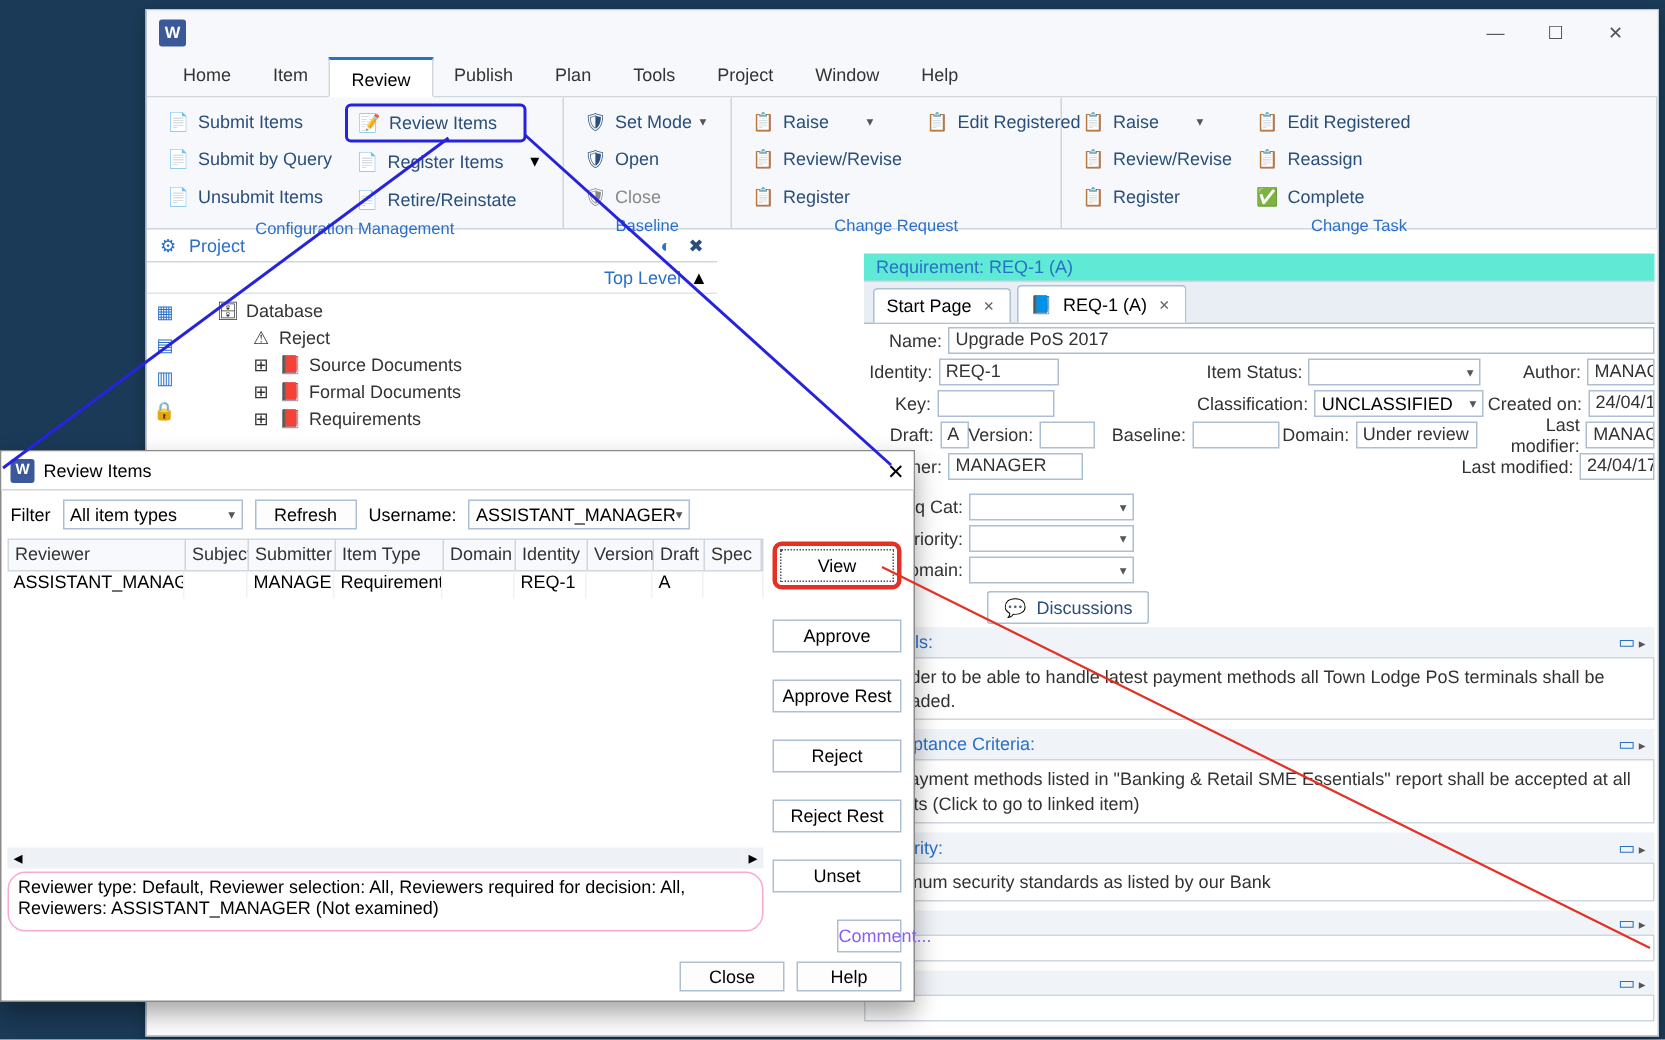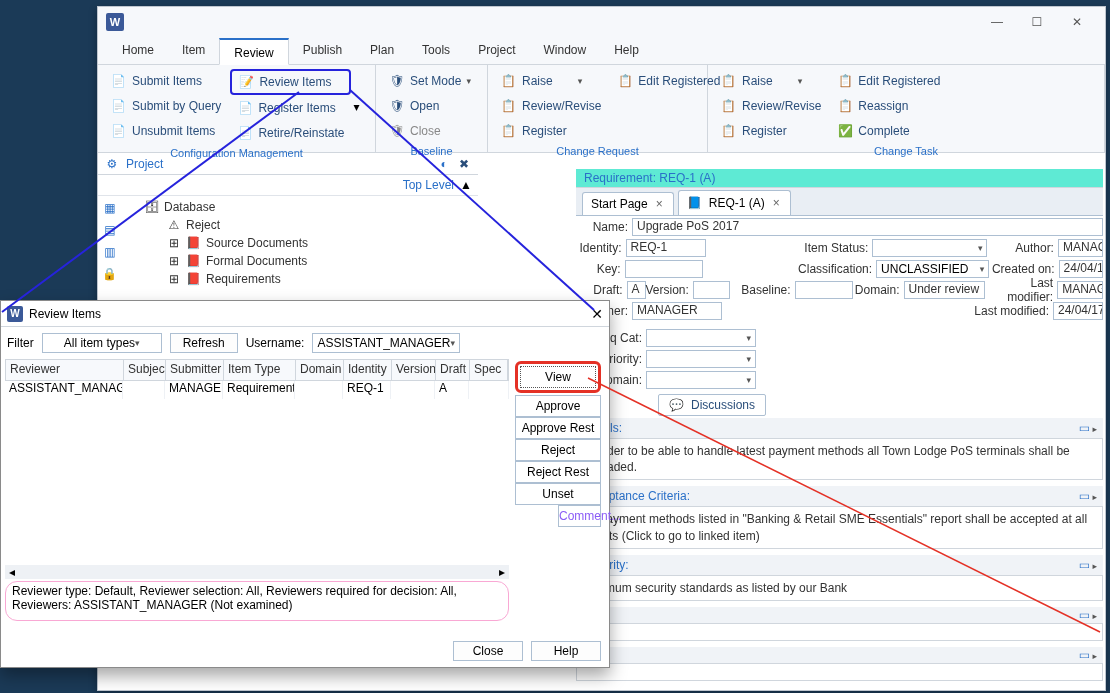--- a/index.html
+++ b/index.html
@@ -41,27 +41,27 @@
   .section { margin-top:6px; }
   .section-hd { background:#f0f3f7; display:flex; align-items:center; justify-content:space-between; padding:2px 6px; color:#2a70c8;}
   .section-bd { border:1px solid #d0d6dd; padding:4px 6px; min-height:26px; color:#333; line-height:1.35;}
   .disc-btn { border:1px solid #adbfd2; border-radius:2px; background:#fff; padding:2px 10px; display:inline-flex; align-items:center; gap:6px; color:#2a4e7a;}
   
   .dialog { position:absolute; left:0; top:300px; width:610px; height:368px; background:#fff; border:1px solid #8a8a8a; box-shadow:0 8px 16px rgba(0,0,0,.35);}
   .dlg-title { height:26px; display:flex; align-items:center; padding:0 6px; background:#fff; border-bottom:1px solid #d0d6dd;}
   .dlg-title .logo { width:16px; height:16px; background:#3b5998; color:#fff; display:flex; align-items:center; justify-content:center; font-weight:bold; border-radius:2px; margin-right:6px; font-size:10px;}
   .dlg-title .x { margin-left:auto; font-size:14px;}
   .dlg-tool { display:flex; align-items:center; gap:8px; padding:6px;}
-  .dselect { border:1px solid #adbfd2; height:20px; padding:0 4px; display:flex; align-items:center; justify-content:center; min-width:120px; background:#fff;}
+  .dselect { border:1px solid #adbfd2; height:20px; padding:0 4px; display:flex; align-items:center; justify-content:space-between; min-width:120px; background:#fff;}
   .dbtn { border:1px solid #adbfd2; background:#fdfdfd; padding:2px 12px;}
   .grid { border:1px solid #d0d6dd; height:22px; display:flex;}
   .gh { border-right:1px solid #d0d6dd; background:#f7f9fc; padding:2px 4px; color:#333; overflow:hidden;}
   .grow { display:flex; height:18px;}
   .gc { border-right:1px solid #eef1f5; padding:0 4px; overflow:hidden; white-space:nowrap;}
-  .action-col { position:absolute; right:8px; top:60px; width:86px; display:flex; flex-direction:column; gap:0;}
+  .action-col { position:absolute; right:8px; top:60px; width:86px; display:flex; flex-direction:column; gap:18px;}
   .abtn { border:1px solid #adbfd2; background:#fff; padding:3px 0; text-align:center;}
   .abtn.disabled { color:#8b5cf6;margin-left:43px; }
   .highlight-red { border:3px solid #e43126; border-radius:6px; padding:2px;}
   .green-box { border:1px solid #f9a8d4; border-radius:12px;}
   .dlg-footer { position:absolute; bottom:6px; right:8px; display:flex; gap:8px;}
   svg.anno { position:absolute; left:0; top:0; pointer-events:none;}
   .caret { font-size:9px; color:#555;}
   .muted { color:#888; }
   .statusbar { position:absolute; bottom:0; left:0; right:0; height:20px; border-top:1px solid #d0d6dd; background:#f6f8fb; display:flex; align-items:center; justify-content:flex-end; padding:0 8px; gap:40px; color:#333;}
 </style>

